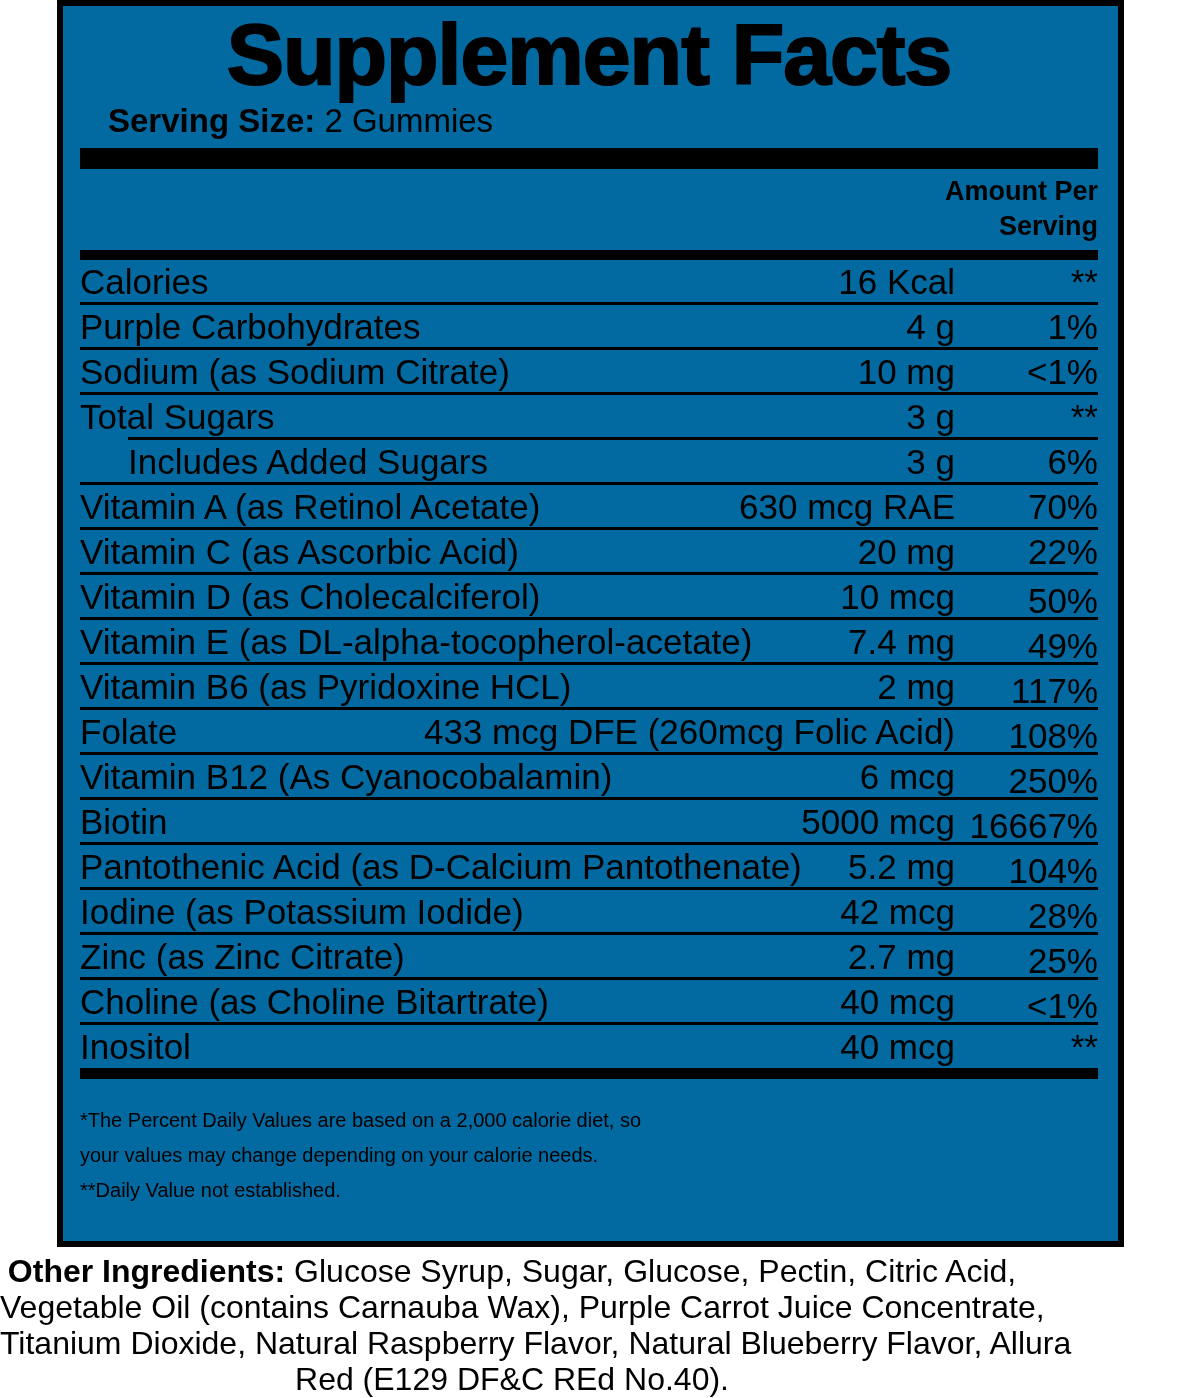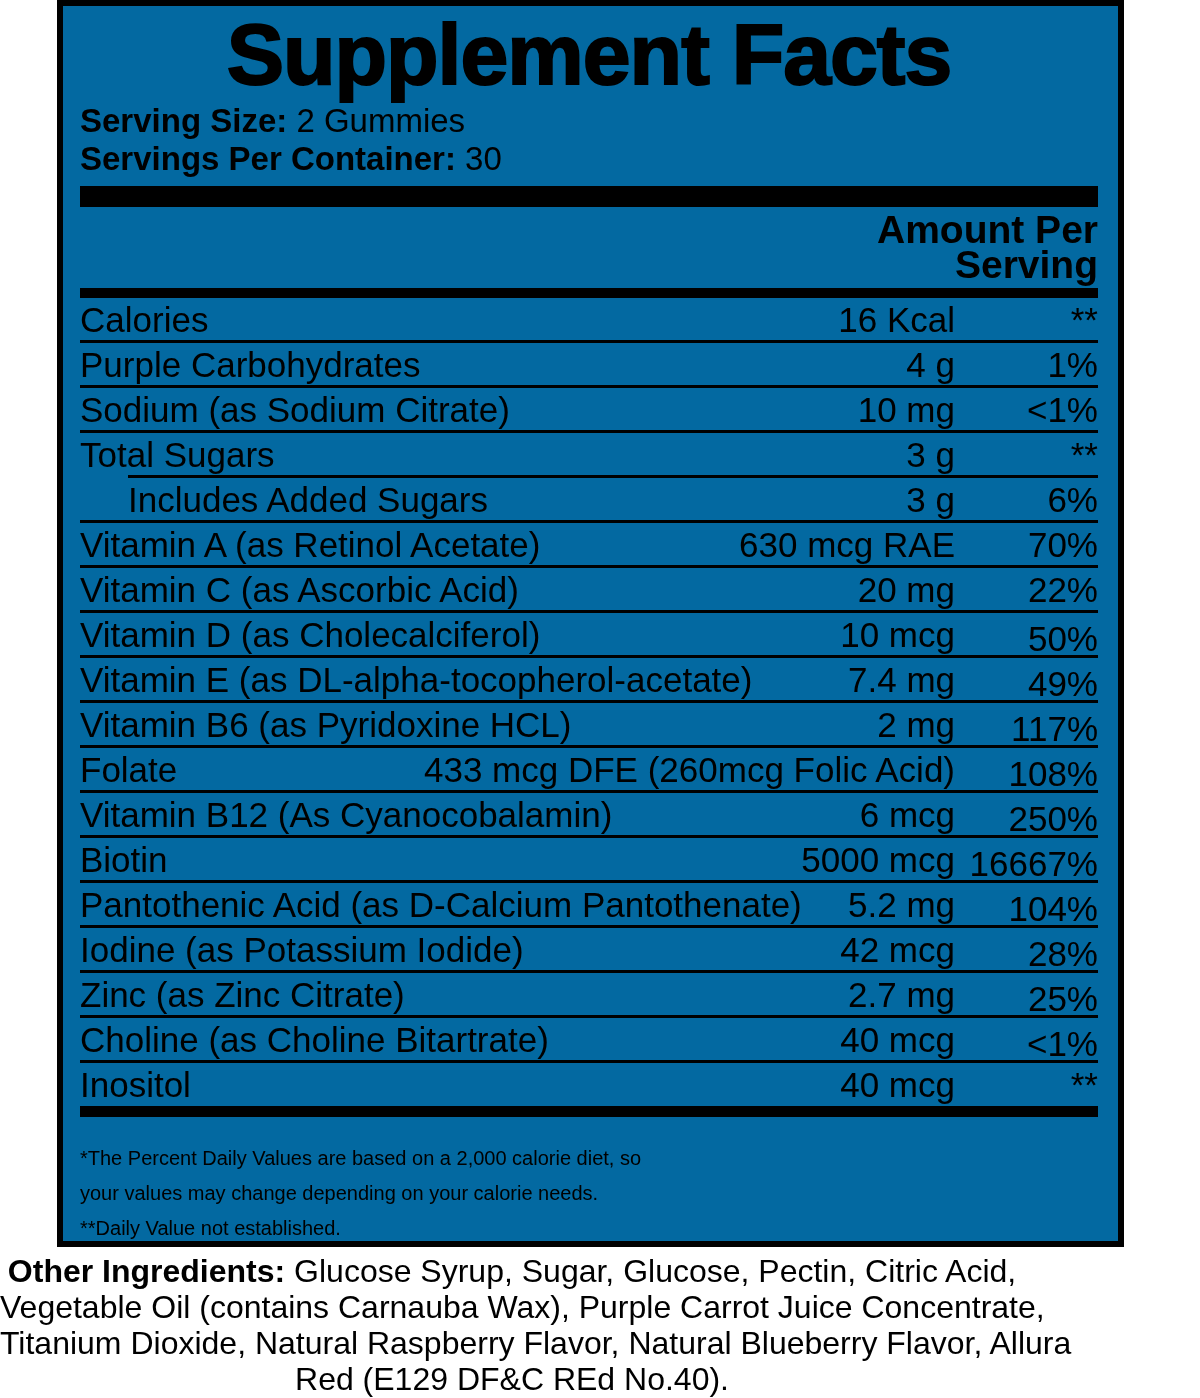--- a/index.html
+++ b/index.html
@@ -31,37 +31,38 @@
     text-align: center;
     font-size: 86px;
     line-height: 92px;
     font-weight: bold;
     letter-spacing: -1px;
     -webkit-text-stroke: 2px #000;
     white-space: nowrap;
   }
   .serving-block {
     margin-top: 2px;
+    margin-left: 28px;
   }
   .serving-line {
     font-size: 33px;
     line-height: 38px;
     white-space: nowrap;
   }
   .serving-line .lbl { font-weight: bold; }
   .bar-thick {
     height: 21px;
     background: #000;
     margin-top: 8px;
   }
   .cols-header {
     display: flex;
     align-items: flex-end;
     font-weight: bold;
-    font-size: 39px;
+    font-size: 27px;
     line-height: 35px;
     padding: 5px 0 6px 0;
   }
   .cols-header .spacer { flex: 1; }
   .amount-head { text-align: right; white-space: nowrap; }
   .dv-head { width: 143px; text-align: right; white-space: nowrap; }
   .bar-thin {
     height: 10px;
     background: #000;
   }
@@ -116,21 +117,20 @@
 </style>
 </head>
 <body>
 
 <div class="label-box">
 
   <h1 class="title">Supplement Facts</h1>
 
   <div class="serving-block">
     <div class="serving-line"><span class="lbl">Serving Size:</span><span> 2 Gummies</span></div>
-    <div class="serving-line"><span class="lbl">Servings Per Container:</span><span> 30</span></div>
   </div>
 
   <div class="bar-thick"></div>
 
   <div class="cols-header">
     <div class="spacer"></div>
     <div class="amount-head">
       <div>Amount Per</div>
       <div>Serving</div>
     </div>

